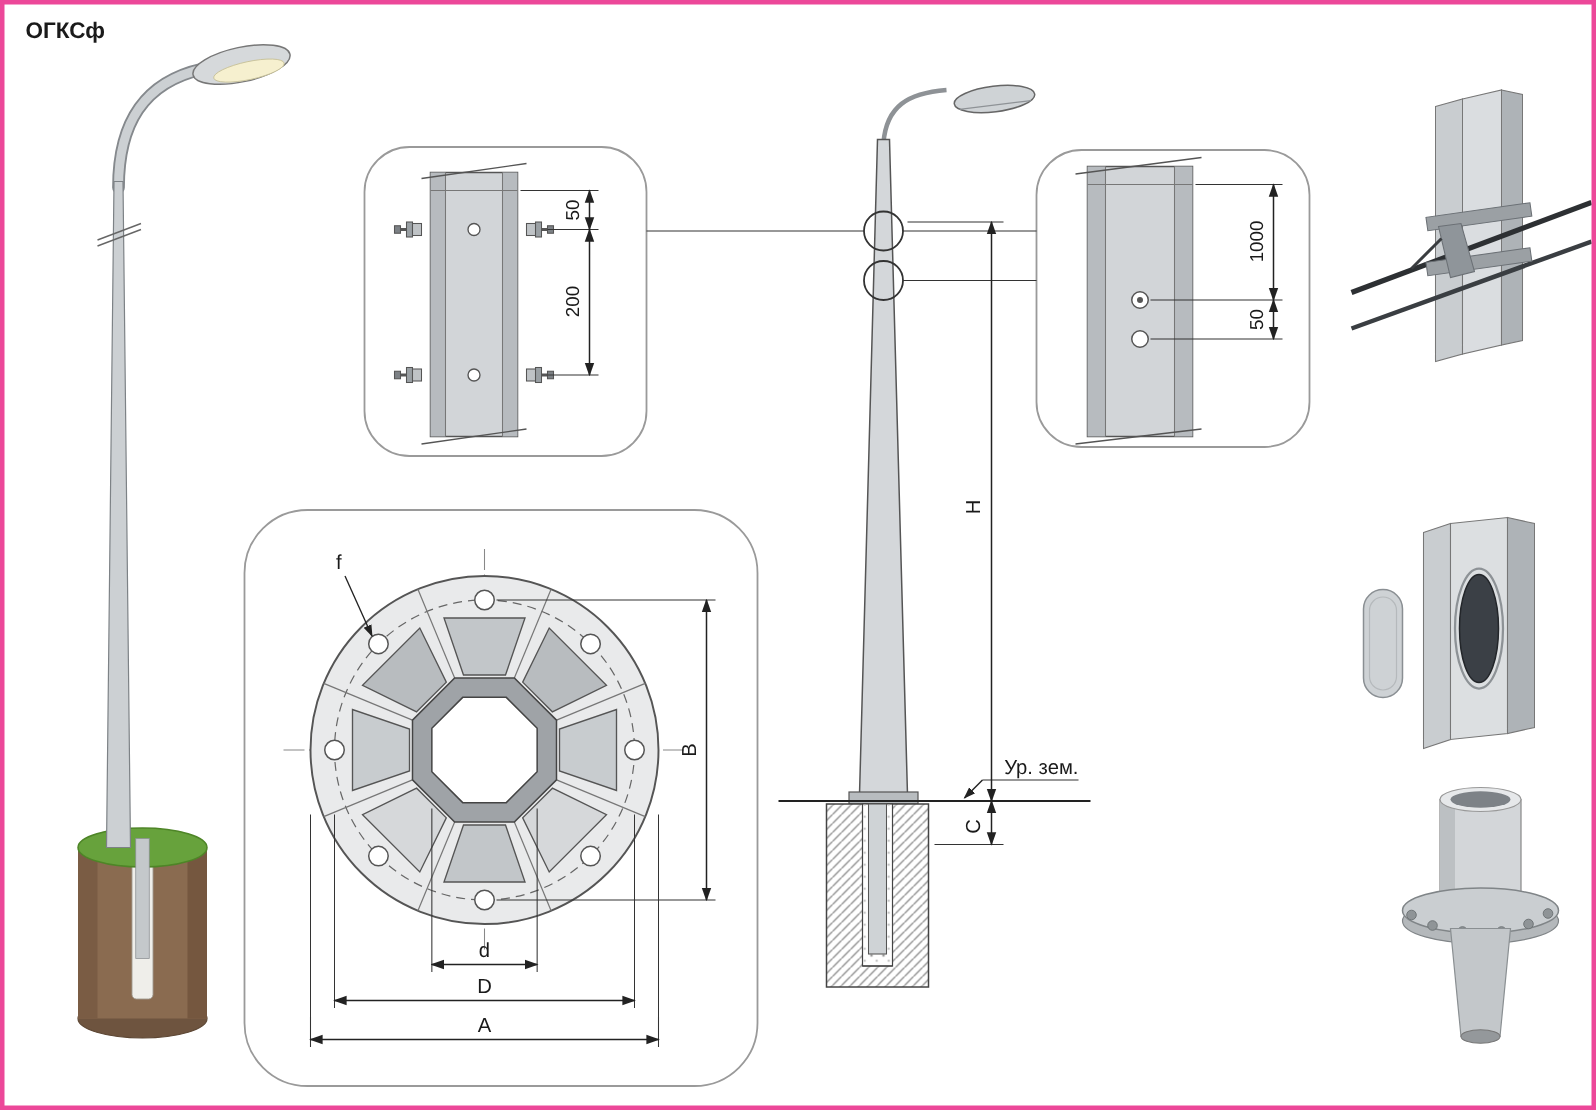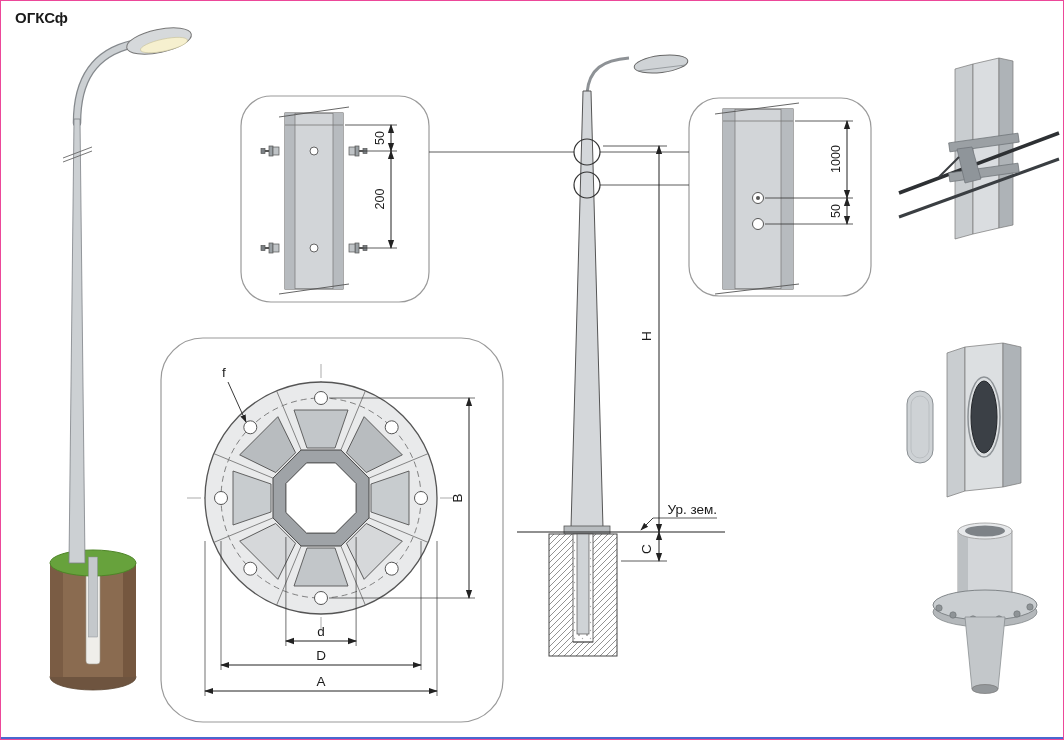--- a/index.html
+++ b/index.html
@@ -1,18 +1,18 @@
 <!DOCTYPE html>
 <html><head>
 <meta charset="utf-8">
 <style>
   html,body{margin:0;padding:0;background:#fff;}
   #canvas{
     position:relative;width:1064px;height:740px;background:#ffffff;
-    border:1px solid #ec4899;box-sizing:border-box;overflow:hidden;
+    border:3px solid #ec4899;box-sizing:border-box;overflow:hidden;
     font-family:"Liberation Sans", sans-serif;
   }
   svg{position:absolute;top:0;left:0;}
   text{font-family:"Liberation Sans", sans-serif;fill:#1a1a1a;}
   .dim{font-size:12.5px;}
   .lbl{font-size:13.5px;}
   .title{font-size:15px;font-weight:600;}
 </style>
 </head>
 <body>

